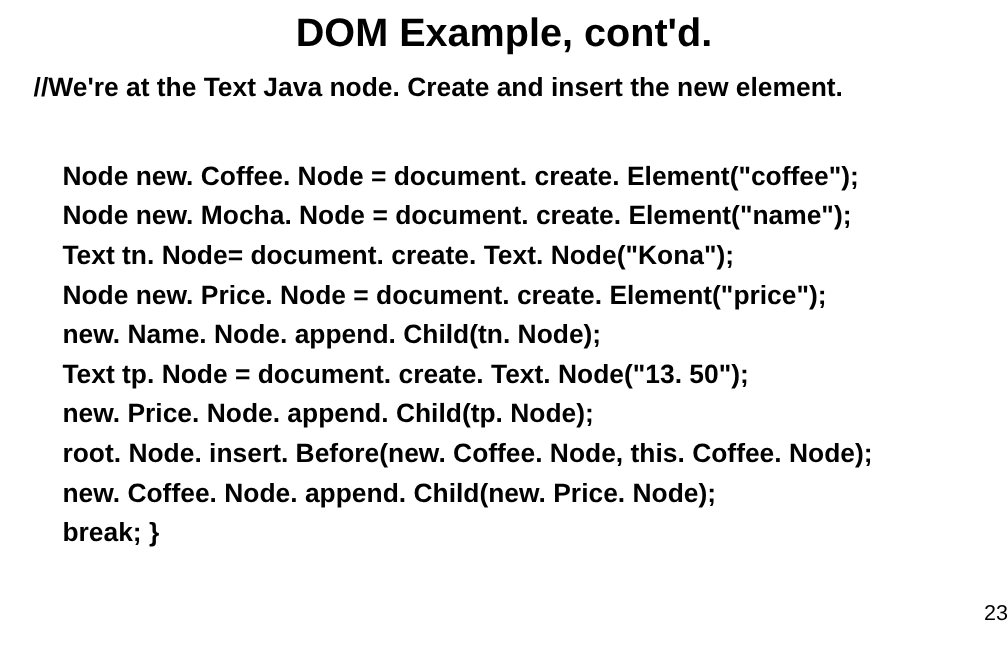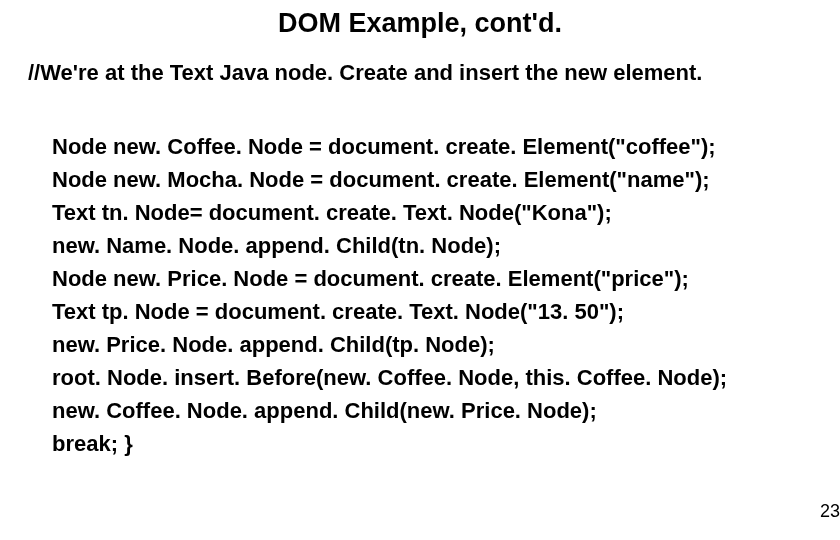--- a/index.html
+++ b/index.html
@@ -16,21 +16,21 @@
     width: 840px;
     height: 540px;
     box-sizing: border-box;
   }
   .title {
     position: absolute;
     top: 8px;
     left: 0;
     width: 840px;
     text-align: center;
-    font-size: 27px;
+    font-size: 33px;
     font-weight: bold;
   }
   .comment {
     position: absolute;
     top: 60px;
     left: 28px;
     font-size: 22px;
     font-weight: bold;
   }
   .code-block {
@@ -60,22 +60,22 @@
 <div class="slide">
 
   <div class="title">DOM Example, cont'd.</div>
 
   <div class="comment">//We're at the Text Java node. Create and insert the new element.</div>
 
   <div class="code-block">
     <div class="code-line">Node new. Coffee. Node = document. create. Element("coffee");</div>
     <div class="code-line">Node new. Mocha. Node = document. create. Element("name");</div>
     <div class="code-line">Text tn. Node= document. create. Text. Node("Kona");</div>
+    <div class="code-line">Node new. Price. Node = document. create. Element("price");</div>
     <div class="code-line">new. Name. Node. append. Child(tn. Node);</div>
-    <div class="code-line">Node new. Price. Node = document. create. Element("price");</div>
     <div class="code-line">Text tp. Node = document. create. Text. Node("13. 50");</div>
     <div class="code-line">new. Price. Node. append. Child(tp. Node);</div>
     <div class="code-line">root. Node. insert. Before(new. Coffee. Node, this. Coffee. Node);</div>
     <div class="code-line">new. Coffee. Node. append. Child(new. Price. Node);</div>
     <div class="code-line">break; }</div>
   </div>
 
   <div class="page-num">23</div>
 
 </div>

